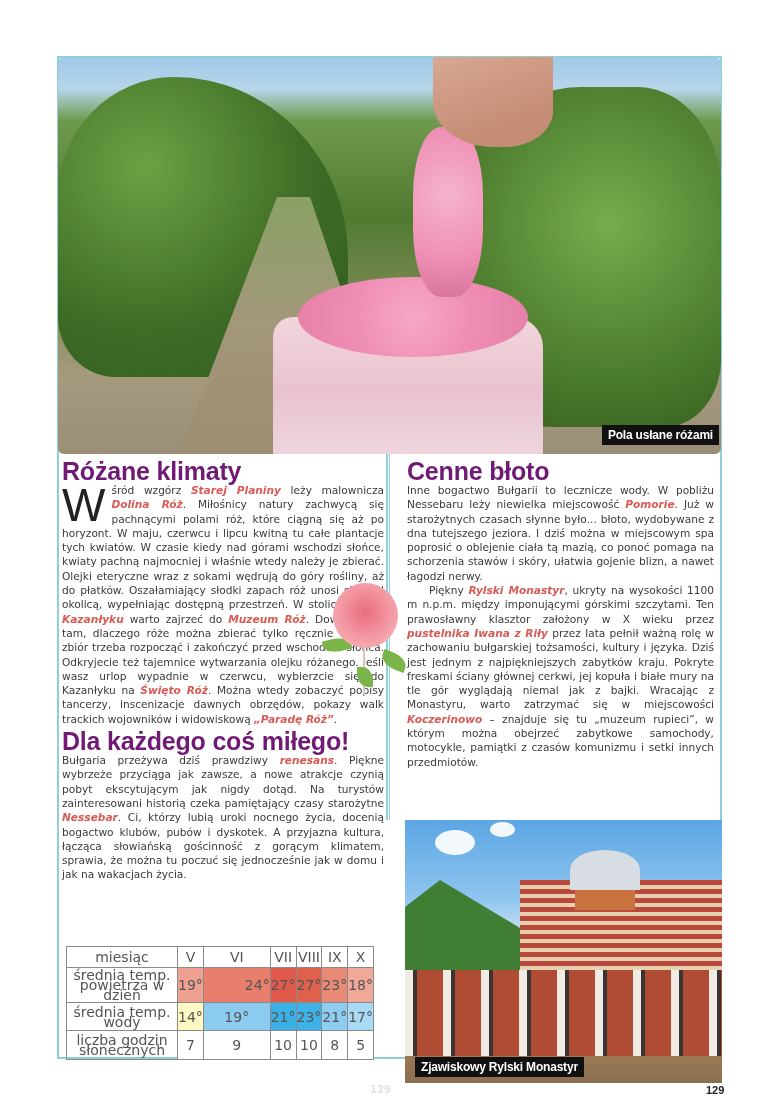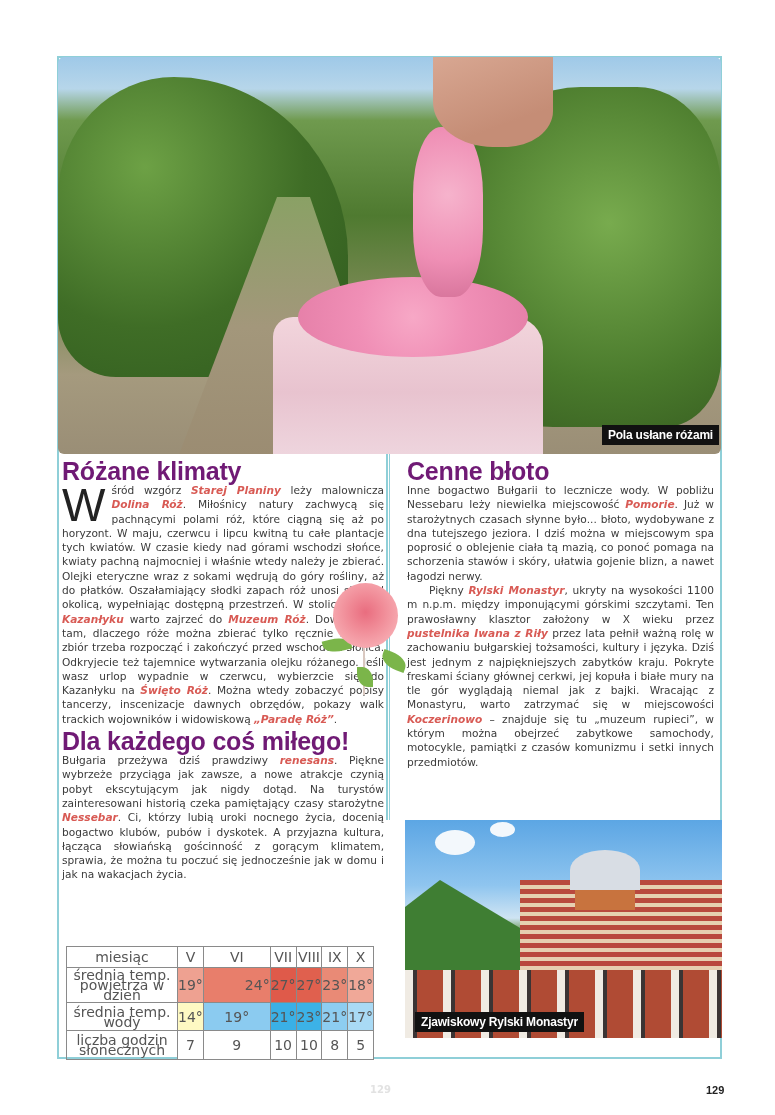--- a/index.html
+++ b/index.html
@@ -45,21 +45,21 @@
   .rose { position: absolute; left: 323px; top: 583px; width: 80px; height: 115px; }
   .rose .bloom { position: absolute; left: 10px; top: 0; width: 65px; height: 65px; border-radius: 50%;
     background: radial-gradient(circle at 50% 45%, #e96d7f 0%, #f08a96 35%, #f6a7ae 70%, #f8b9bd 100%); }
   .rose .leaf { position: absolute; background: #7bb54a; border-radius: 0 70% 0 70%; }
   .rose .leaf.l1 { left: 0; top: 55px; width: 28px; height: 14px; transform: rotate(-15deg); }
   .rose .leaf.l2 { left: 58px; top: 70px; width: 26px; height: 16px; transform: rotate(20deg); }
   .rose .leaf.l3 { left: 34px; top: 84px; width: 16px; height: 20px; }
   .rose .stem { position: absolute; left: 40px; top: 62px; width: 2px; height: 50px; background: #d9c8c0; }
 
   
-  .mon { position: absolute; left: 405px; top: 820px; width: 317px; height: 218px; overflow: hidden;
+  .mon { position: absolute; left: 405px; top: 820px; width: 317px; height: 263px; overflow: hidden;
     background: linear-gradient(180deg, #5ca6e4 0%, #8fc5ef 30%, #cfe4f3 45%, #5b8a3a 52%, #b58f5a 70%, #8b6f50 100%); }
   .mon .cloud { position: absolute; left: 30px; top: 10px; width: 40px; height: 25px; border-radius: 50%; background: #f3f8fc; }
   .mon .cloud2 { position: absolute; left: 85px; top: 2px; width: 25px; height: 15px; border-radius: 50%; background: #f3f8fc; }
   .mon .mountain { position: absolute; left: 0; top: 60px; width: 140px; height: 90px; background: #3f7e33; clip-path: polygon(0 30%, 25% 0, 100% 70%, 100% 100%, 0 100%); }
   .mon .church { position: absolute; left: 115px; top: 60px; width: 205px; height: 140px;
     background: repeating-linear-gradient(180deg, #b9493d 0 5px, #e6d0b0 5px 9px); }
   .mon .dome { position: absolute; left: 165px; top: 30px; width: 70px; height: 40px; border-radius: 50% 50% 0 0; background: #d8dde4; }
   .mon .drum { position: absolute; left: 170px; top: 55px; width: 60px; height: 35px; background: #c8733e; }
   .mon .arcade { position: absolute; left: 0; top: 150px; width: 317px; height: 86px;
     background: repeating-linear-gradient(90deg, #f0ebe3 0 8px, #3b3434 8px 12px, #b04b34 12px 38px); }

